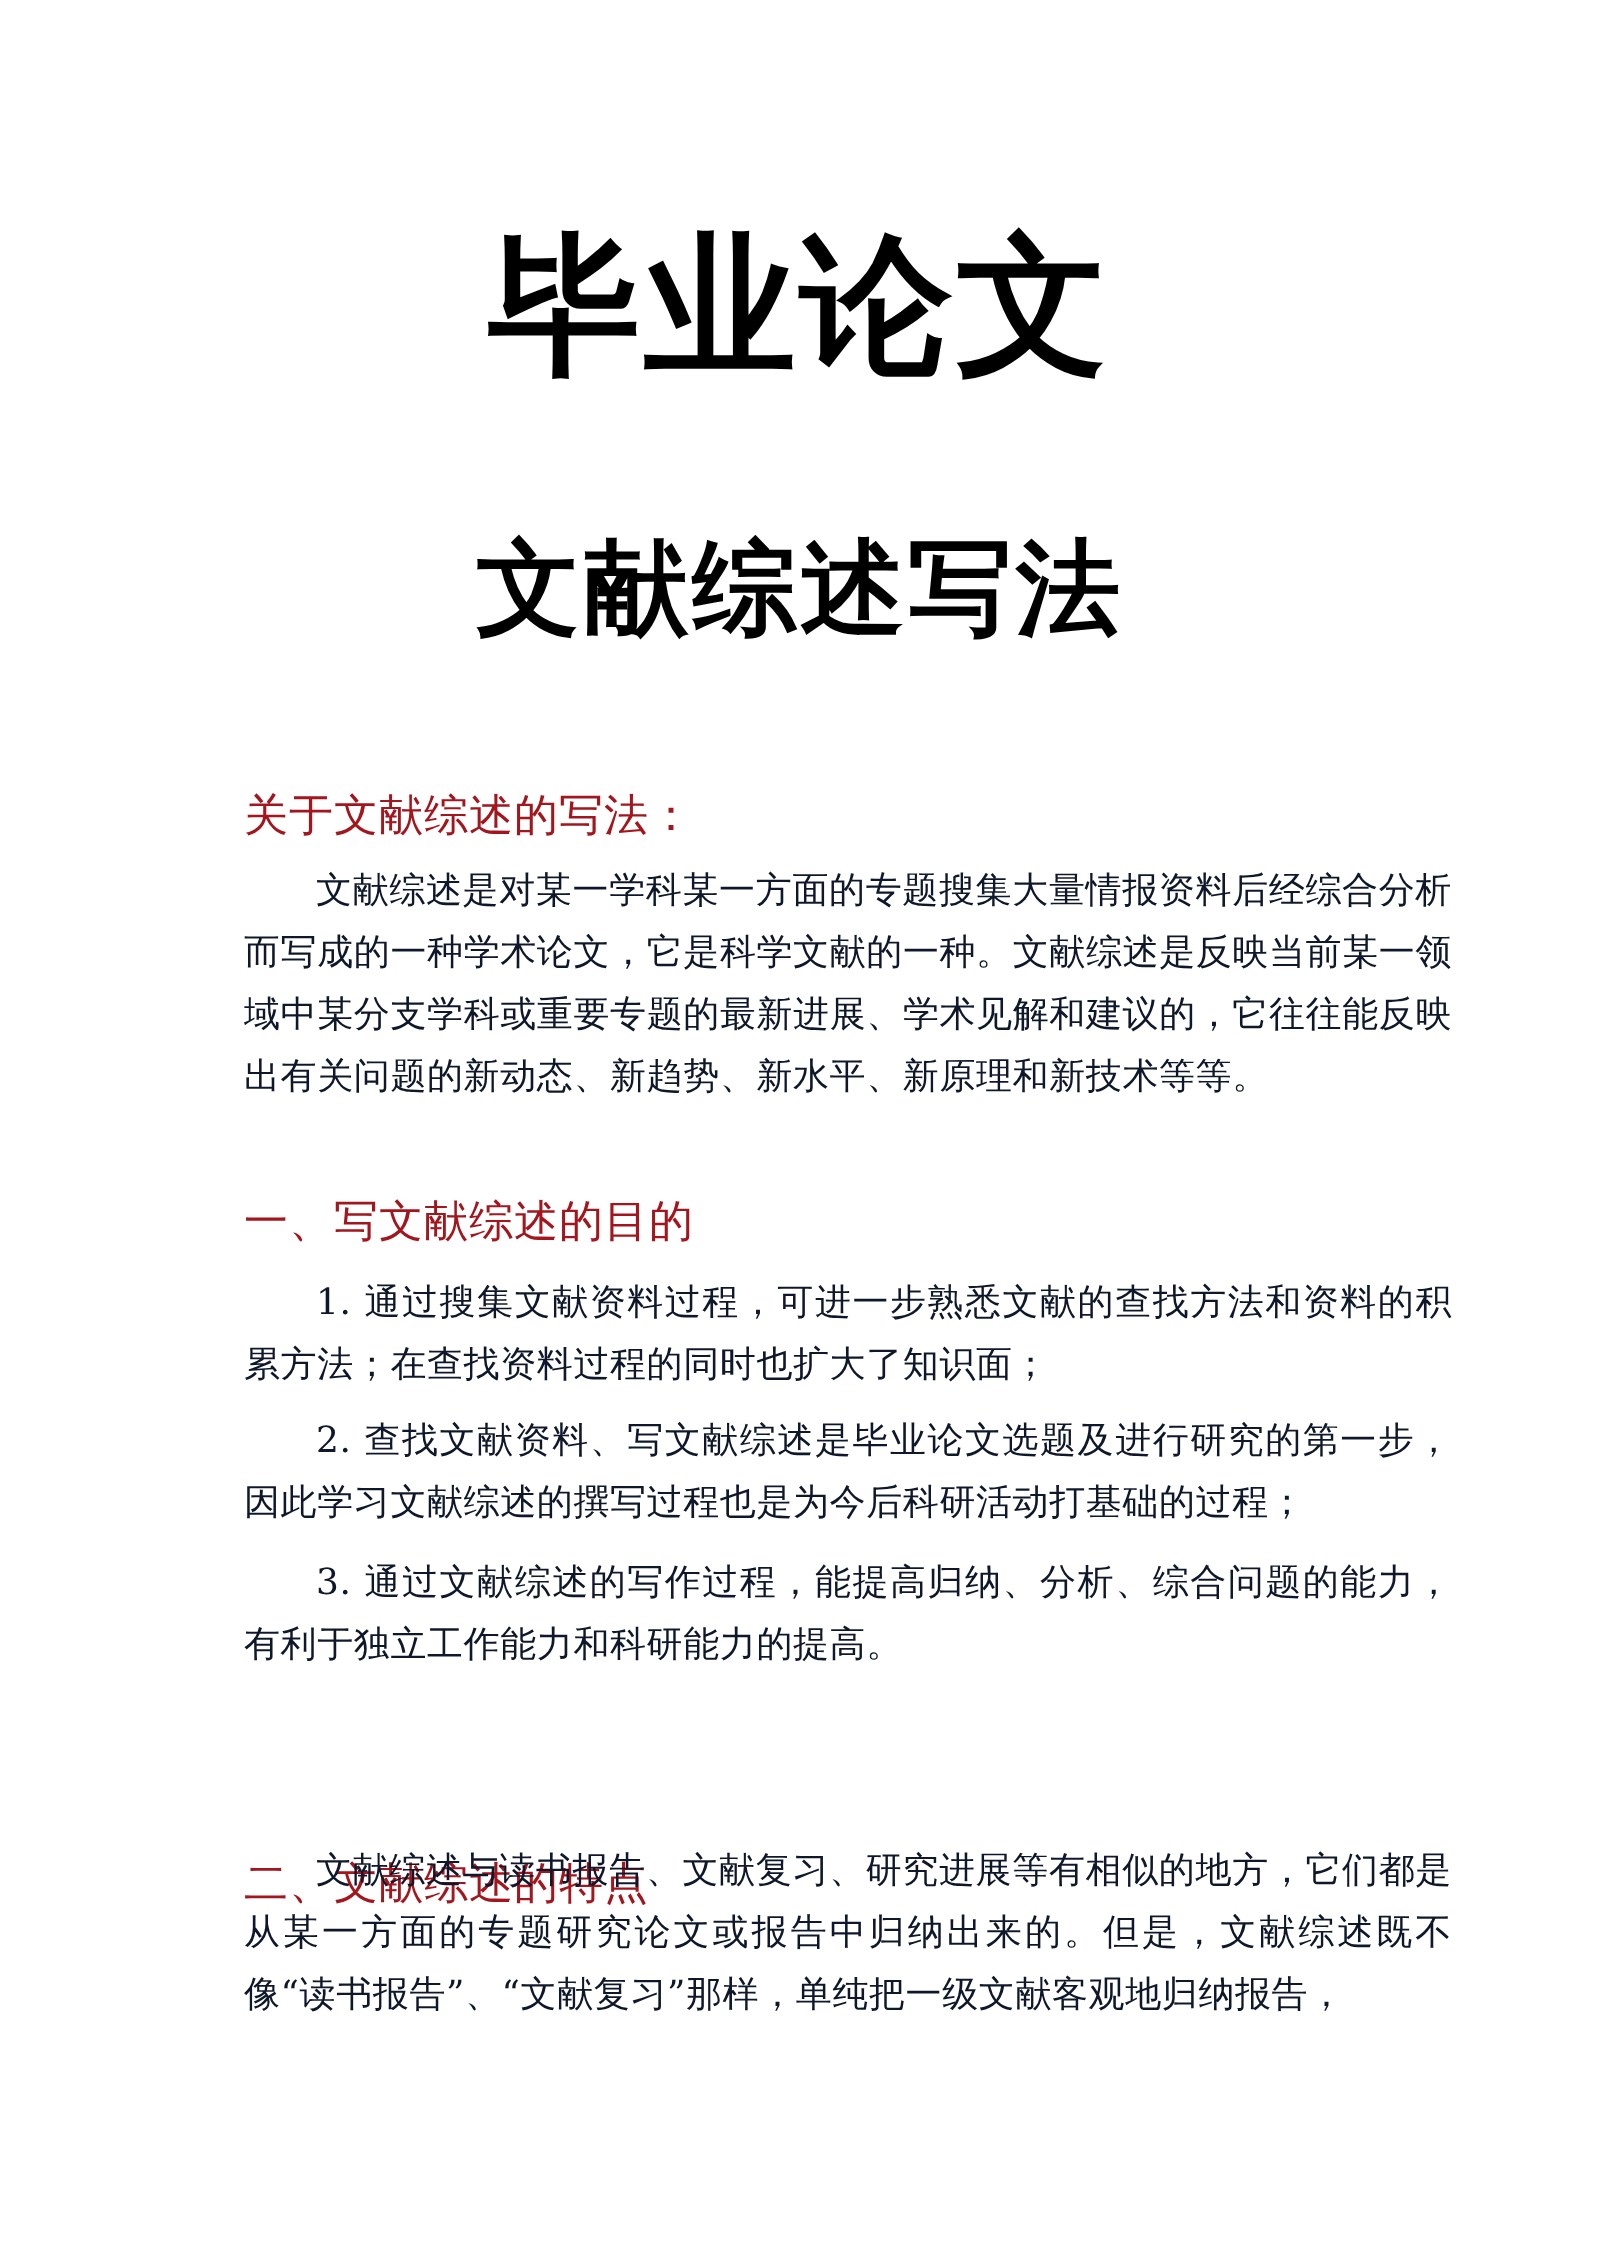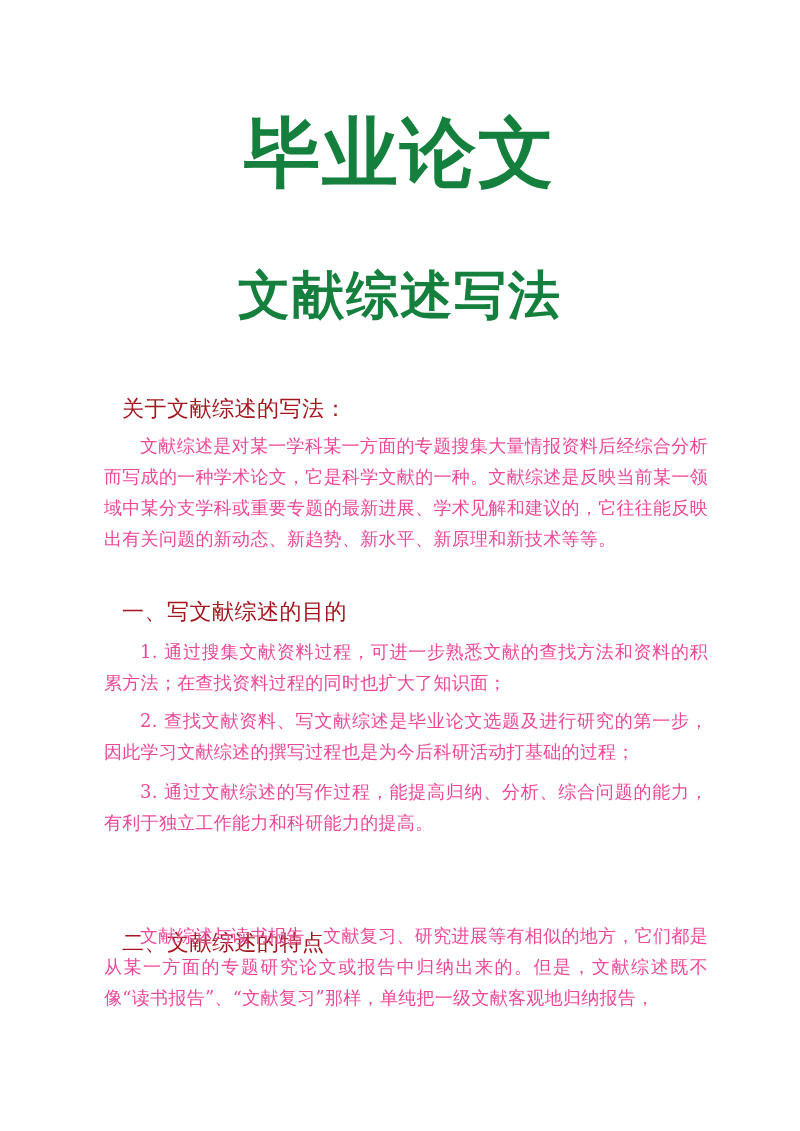--- a/index.html
+++ b/index.html
@@ -22,21 +22,21 @@
       height: 1131px;
       background: #ffffff;
     }
     .title {
       position: absolute;
       left: 0;
       width: 800px;
       text-align: center;
       font-family: "DejaVu Sans", "Liberation Sans", sans-serif;
       font-weight: bold;
-      color: #15803d;
+      color: #000000;
       letter-spacing: 2px;
     }
     .title-1 {
       top: 108px;
       font-size: 76px;
       line-height: 90px;
     }
     .title-2 {
       top: 250px;
       font-size: 52px;
@@ -47,25 +47,25 @@
       position: absolute;
       left: 122px;
       font-family: "DejaVu Sans", "Liberation Sans", sans-serif;
       color: #a3161d;
       font-size: 22px;
       line-height: 30px;
       letter-spacing: 0.5px;
     }
     .para {
       position: absolute;
-      left: 104px;
+      left: 122px;
       width: 604px;
       font-size: 18px;
       line-height: 31px;
-      color: #ec4899;
+      color: #0f172a;
       text-align: justify;
       text-indent: 36px;
       letter-spacing: 0.3px;
       margin: 0;
     }
     .h-about { top: 394px; }
     .p-about { top: 430px; }
     .h-purpose { top: 597px; }
     .p-item1 { top: 636px; }
     .p-item2 { top: 705px; }

